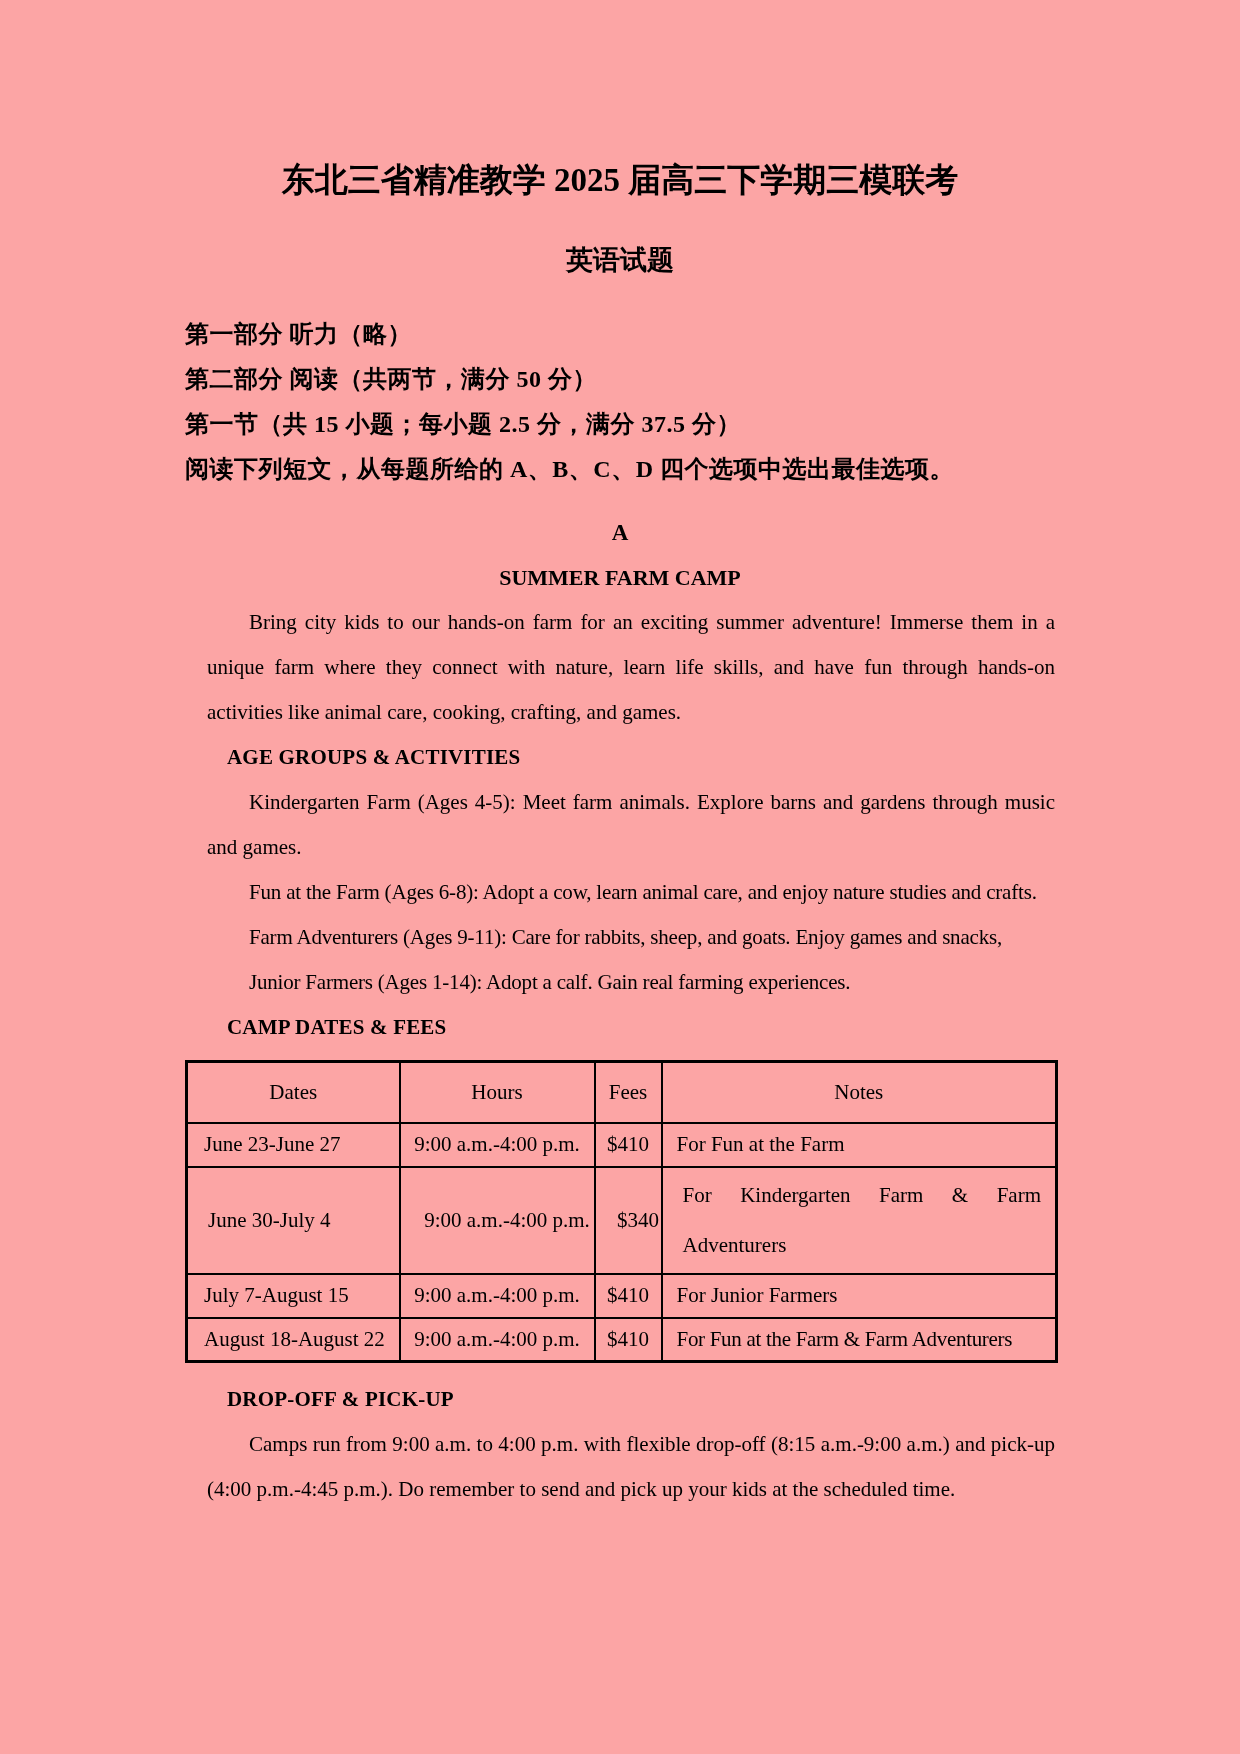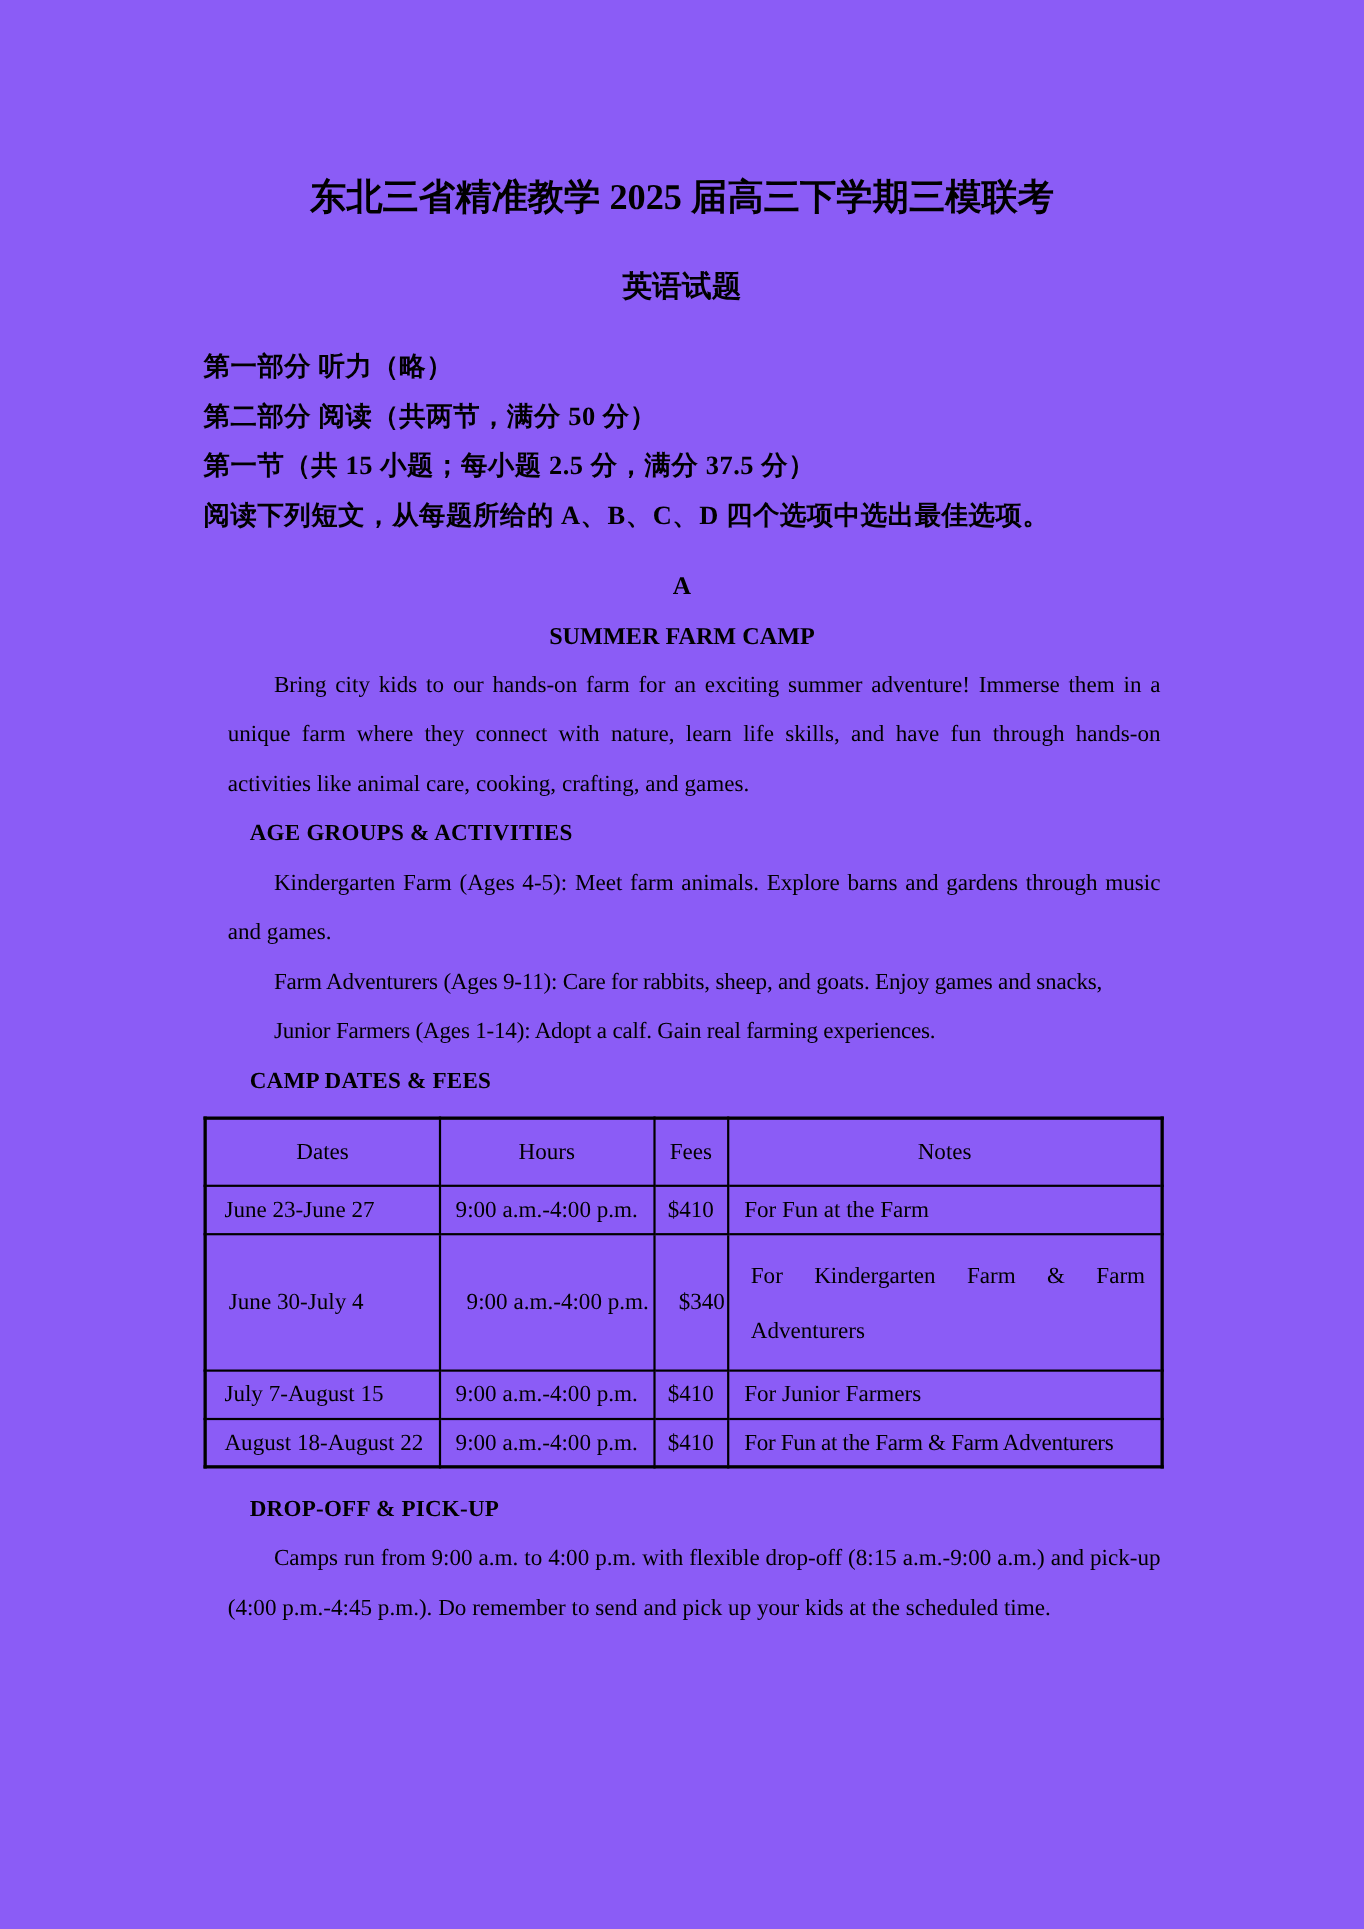--- a/index.html
+++ b/index.html
@@ -1,21 +1,21 @@
 <!DOCTYPE html>
 <html><head>
 <meta charset="utf-8">
 <style>
   * { margin: 0; padding: 0; box-sizing: border-box; }
   html, body { background: #ffffff; }
   .page {
     position: relative;
     width: 1240px;
     height: 1754px;
-    background: #8b5cf6;
+    background: #fca5a5;
     color: #000000;
     font-family: "Liberation Serif", "DejaVu Serif", serif;
     overflow: hidden;
   }
   .content {
     width: 870px;
     margin: 0 auto;
     padding-top: 158px;
   }
   .doc-title {
@@ -83,21 +83,21 @@
     vertical-align: middle;
     padding: 0;
   }
   .camp-table { border: 3px solid #000000; }
   .camp-table th { text-align: center; height: 61px; }
   .camp-table td { height: 44px; }
   .camp-table td.dates { text-align: left; padding-left: 16px; }
   .camp-table td.hours { text-align: center; margin-top: 29px; }
   .camp-table td.fees  { text-align: center; margin-top: 11px; }
   .camp-table td.notes { text-align: left; padding-left: 14px; padding-right: 10px; }
-  .camp-table tr.tall td { height: 124px; padding-left: 20px; }
+  .camp-table tr.tall td { height: 107px; padding-left: 20px; }
   .camp-table td.notes.justify { text-align: justify; line-height: 50px; padding-right: 14px; }
   .camp-table td.notes.tight { white-space: nowrap; letter-spacing: -0.3px; }
   .after-table { margin-top: 14px; }
 </style>
 </head>
 <body>
 
 <div class="page">
   <div class="content">
 
@@ -112,20 +112,21 @@
     </div>
 
     <div class="passage-label">A</div>
     <div class="passage-title">SUMMER FARM CAMP</div>
 
     <div class="body-par">Bring city kids to our hands-on farm for an exciting summer adventure! Immerse them in a unique farm where they connect with nature, learn life skills, and have fun through hands-on activities like animal care, cooking, crafting, and games.</div>
 
     <div class="sub-head">AGE GROUPS &amp; ACTIVITIES</div>
 
     <div class="body-par">Kindergarten Farm (Ages 4-5): Meet farm animals. Explore barns and gardens through music and games.</div>
+    <div class="body-par one-line">Fun at the Farm (Ages 6-8): Adopt a cow, learn animal care, and enjoy nature studies and crafts.</div>
     <div class="body-par one-line">Farm Adventurers (Ages 9-11): Care for rabbits, sheep, and goats. Enjoy games and snacks,</div>
     <div class="body-par one-line">Junior Farmers (Ages 1-14): Adopt a calf. Gain real farming experiences.</div>
 
     <div class="sub-head">CAMP DATES &amp; FEES</div>
 
     <table class="camp-table">
       <colgroup>
         <col class="c-dates">
           <col class="c-hours">
           <col class="c-fees">

